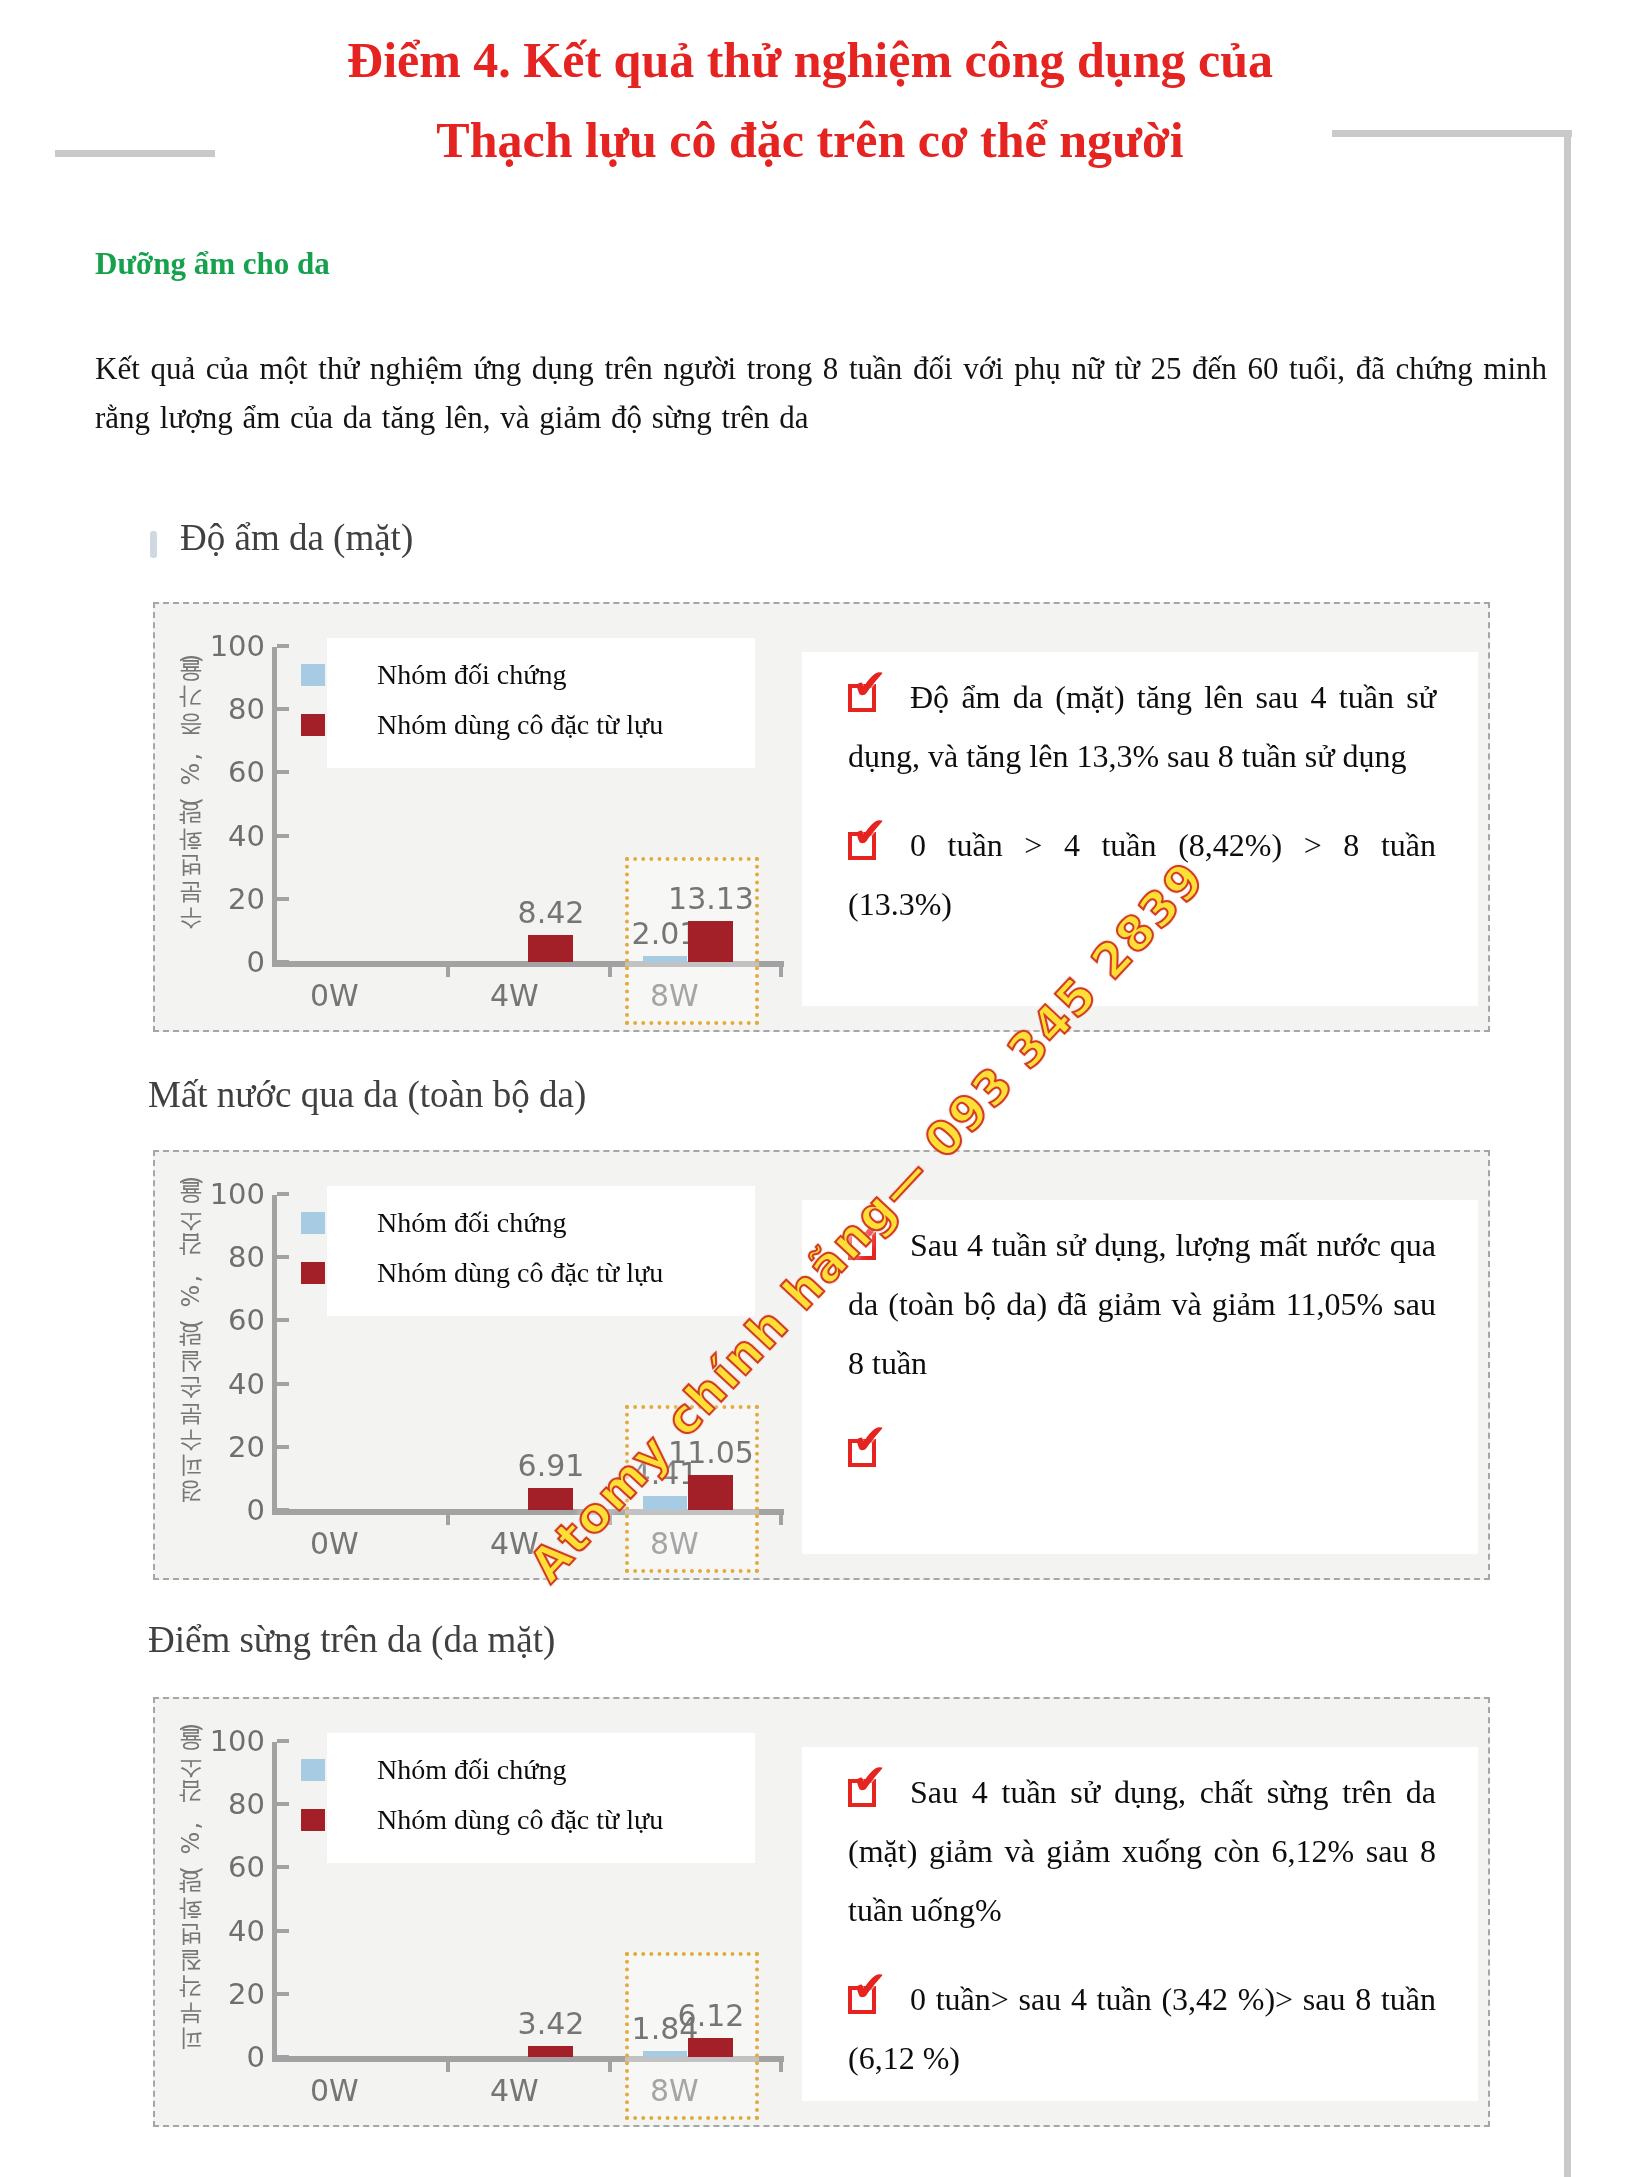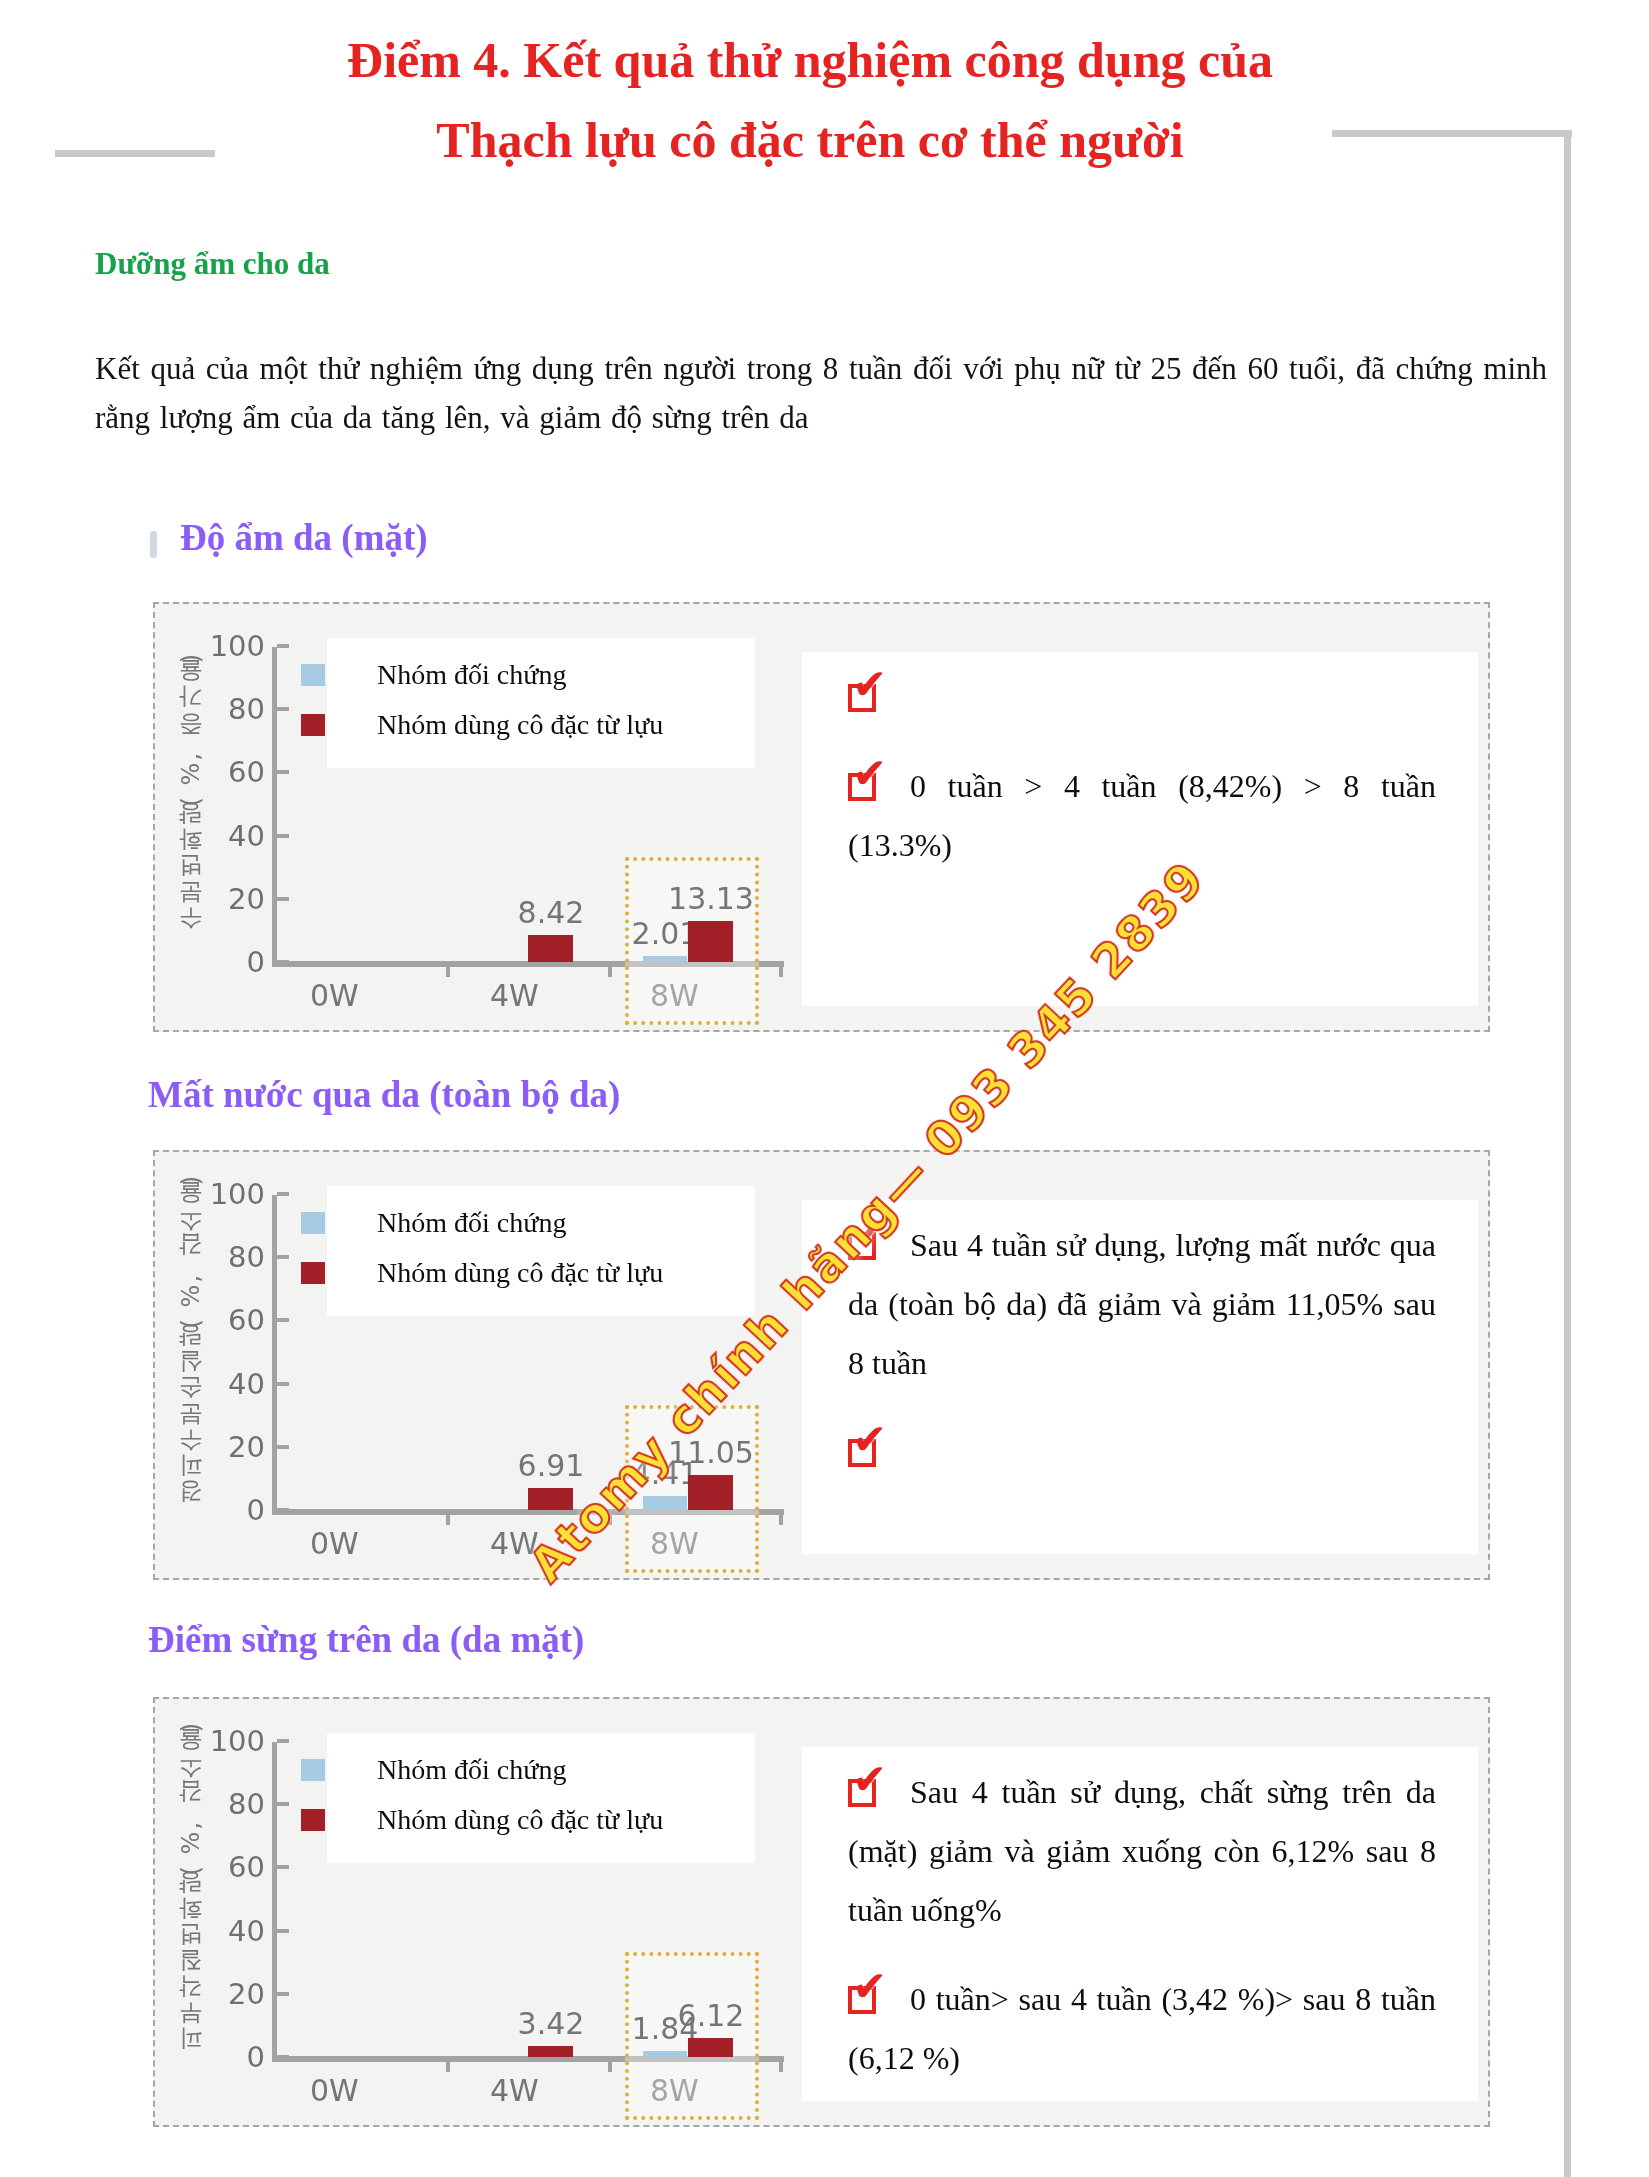--- a/index.html
+++ b/index.html
@@ -5,21 +5,21 @@
   html,body{margin:0;padding:0;background:#fff;}
   .page{position:relative;width:1649px;height:2177px;background:#ffffff;overflow:hidden;
         font-family:"Liberation Serif",serif;color:#111;}
   
   .title-line{position:absolute;left:60px;width:1500px;text-align:center;
               font-weight:bold;font-size:50px;line-height:1.1;color:#e52320;}
   .rule{position:absolute;background:#c9c9c9;}
   .subtitle{position:absolute;left:95px;top:246px;font-weight:bold;font-size:31px;color:#16a24c;}
   .intro{position:absolute;left:95px;top:344px;width:1452px;font-size:31px;line-height:49px;
          text-align:justify;word-spacing:2px;color:#131313;}
-  .sec-head{position:absolute;font-weight:bold;font-size:37px;color:#8b5cf6;text-align:center;}
+  .sec-head{position:absolute;font-weight:normal;font-size:37px;color:#404040;text-align:center;}
   .bullet{position:absolute;left:150px;width:7px;height:27px;background:#c3cfdd;border-radius:3px;opacity:.8;}
   
   .panel{position:absolute;left:153px;width:1337px;height:430px;box-sizing:border-box;
          background:#f3f3f2;border:2px dashed #a6a6a6;}
   .ylab{position:absolute;left:8px;top:20px;height:350px;width:56px;display:flex;
         align-items:center;justify-content:center;}
   .ylab span{writing-mode:vertical-rl;transform:rotate(180deg);font-family:"DejaVu Sans",sans-serif;
         font-size:24px;color:#767676;letter-spacing:2px;white-space:nowrap;}
   .ytick{position:absolute;left:36px;width:74px;text-align:right;
          font-family:"DejaVu Sans",sans-serif;font-size:29px;color:#6f6f6f;}
@@ -85,21 +85,21 @@
       <div class="lrow">
         <span class="chip blue"></span>
         <span class="ltext">Nhóm đối chứng</span>
       </div>
       <div class="lrow">
         <span class="chip red"></span>
         <span class="ltext">Nhóm dùng cô đặc từ lựu</span>
       </div>
     </div>
     <div class="note">
-      <p class="np"><span class="chk"></span></p>
+      <p class="np"><span class="chk"></span><span>Độ ẩm da (mặt) tăng lên sau 4 tuần sử dụng, và tăng lên 13,3% sau 8 tuần sử dụng</span></p>
       <p class="np"><span class="chk"></span><span>0 tuần &gt; 4 tuần (8,42%) &gt; 8 tuần (13.3%)</span></p>
     </div>
   <div class="ytick" style="top: 341px;">0</div>
       <div class="ynub" style="top: 356px;"></div>
       <div class="ytick" style="top: 277.8px;">20</div>
       <div class="ynub" style="top: 292.8px;"></div>
       <div class="ytick" style="top: 214.6px;">40</div>
       <div class="ynub" style="top: 229.6px;"></div>
       <div class="ytick" style="top: 151.4px;">60</div>
       <div class="ynub" style="top: 166.4px;"></div>

